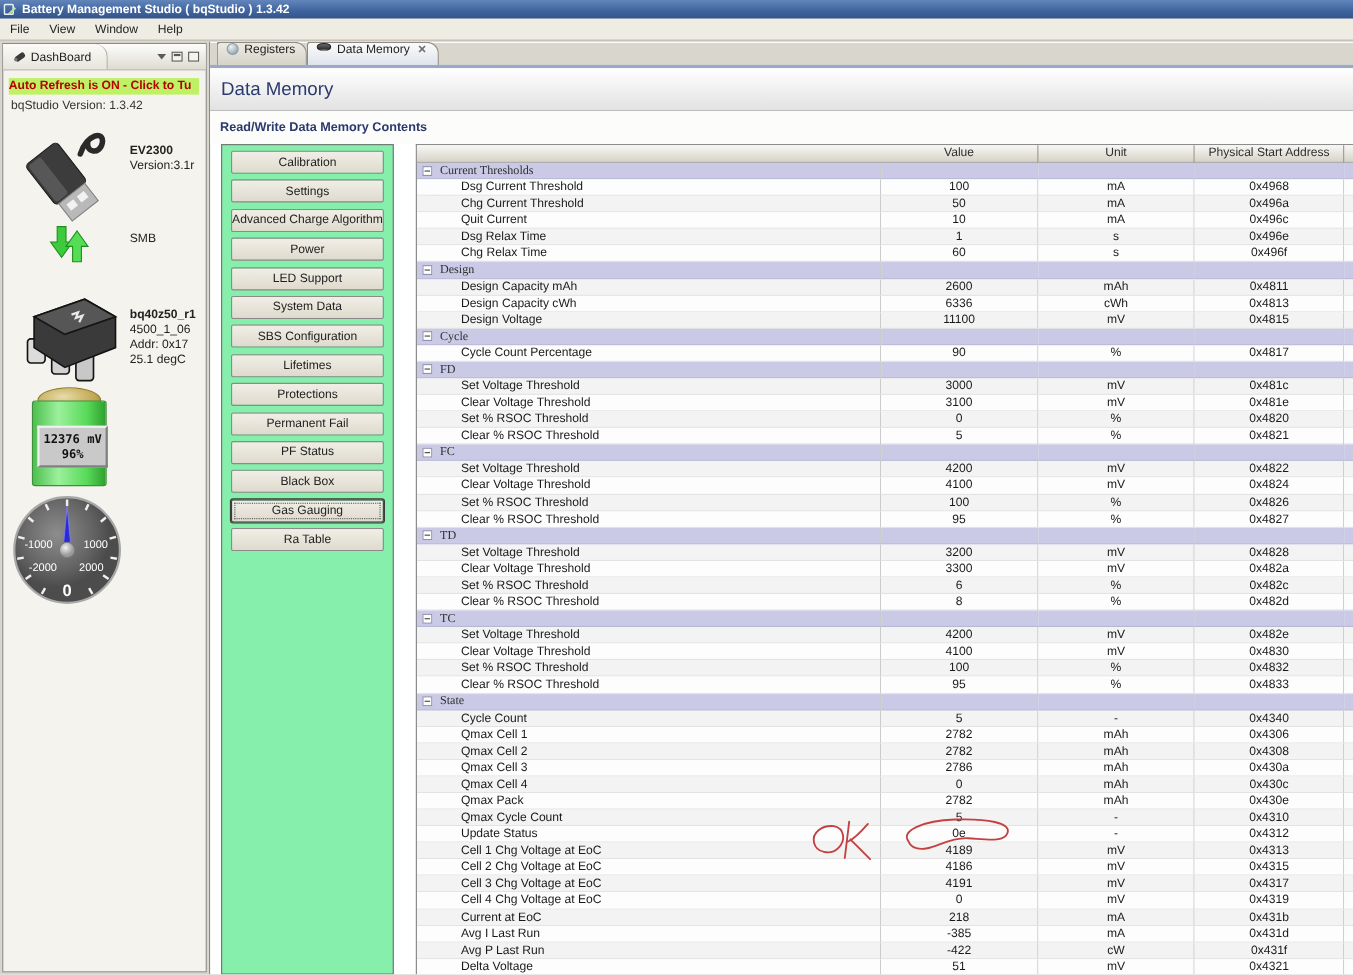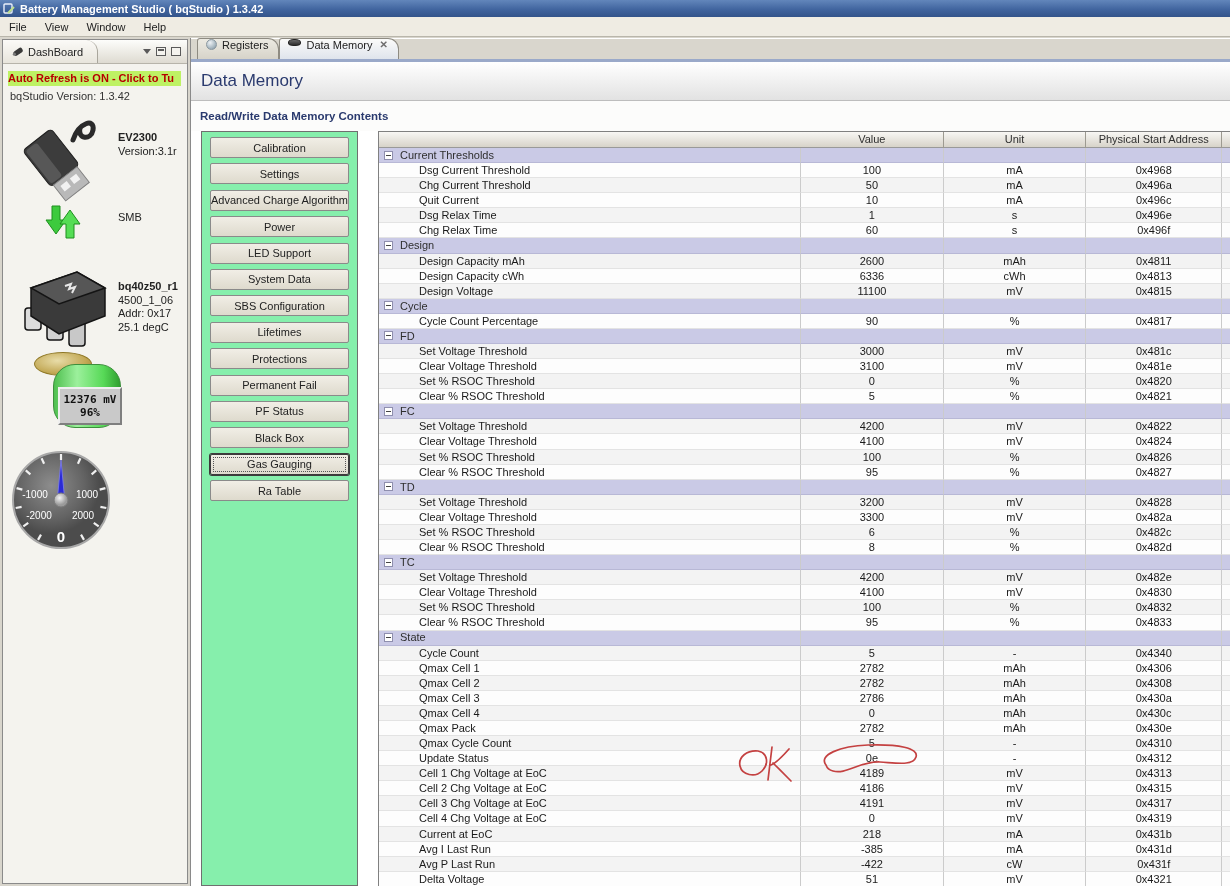--- a/index.html
+++ b/index.html
@@ -33,22 +33,22 @@
   .autorefresh { position:absolute; left:5px; top:7px; width:173px; height:15px; background:#bef264;
     color:#b50000; font-weight:bold; font-size:11px; line-height:15px; white-space:nowrap; overflow:hidden; }
   .dash-version { position:absolute; left:7px; top:26px; color:#333; }
   .hw-ico { position:absolute; }
   .hw-text { position:absolute; left:115px; line-height:13.5px; color:#222; }
   .hw-text b { font-size:11px; }
   
   .battery { position:absolute; left:24px; top:288px; width:72px; height:94px; }
   .bat-cap { position:absolute; left:7px; top:0; width:58px; height:24px; border-radius:50%;
     background:radial-gradient(ellipse at 40% 35%,#e8dca8,#c2a855 60%,#8f7826); border:1px solid #8f7826; }
-  .bat-body { position:absolute; left:2px; top:12px; width:68px; height:64px; border-radius:22px;
-    background:linear-gradient(90deg,#4fbf4f,#9cf09c 35%,#57d957 75%,#2f9f2f); border:1px solid #3d8f3d;margin-left:24px; }
+  .bat-body { position:absolute; left:2px; top:12px; width:68px; height:78px; border-radius:3px;
+    background:linear-gradient(90deg,#4fbf4f,#9cf09c 35%,#57d957 75%,#2f9f2f); border:1px solid #3d8f3d; }
   .bat-lcd { position:absolute; left:4px; top:22px; width:64px; height:38px; background:#c9c9c9;
     border:2px solid; border-color:#efefef #7f7f7f #7f7f7f #efefef; display:flex; flex-direction:column;
     align-items:center; justify-content:center; font-family:"DejaVu Sans Mono", monospace; font-weight:bold;
     font-size:11px; color:#111; line-height:13px; }
   
   .gauge { position:absolute; left:6px; top:384px; width:104px; height:104px; }
 
   
   .main { position:absolute; left:190px; top:38px; width:1040px; height:848px; background:#fff; border-left:1px solid #8a8a8a; }
   .tabrow { position:absolute; left:0; top:1px; width:100%; height:23px; background:#d9d6cd;
@@ -84,21 +84,21 @@
   .trow { display:flex; height:15.083px; flex:none; }
   .trow .cell { height:100%; line-height:14.5px; font-size:11px; border-right:1px solid #cbcbcb; border-bottom:1px solid #e3e3e3; overflow:hidden; white-space:nowrap; }
   .trow .n { width:423px; padding-left:40px; }
   .trow .v { width:143px; text-align:center; }
   .trow .u { width:143px; text-align:center; }
   .trow .a { width:136px; text-align:center; }
   .trow .s { width:8px; border-right:none; }
   .trow.even .cell { background:#fdfdfd; }
   .trow.odd .cell { background:#f3f3f3; }
   .trow.section .cell { background:#cacae6; border-bottom:1px solid #b8b8d6; color:#2f2f2f; }
-  .trow.section .n { padding-left:0; display:flex; align-items:center; }
+  .trow.section .n { padding-left:0; display:flex; align-items:center;font-family:Liberation Serif, serif; }
   .minusbox { width:9px; height:9px; border:1px solid #8f8fae; background:#fff; position:relative; margin:0 7px 0 5px; flex:none; }
   .minusbox::after { content:""; position:absolute; left:1px; right:1px; top:3px; height:1px; background:#444; }
 
   .annotation-overlay { position:absolute; left:0; top:0; width:1230px; height:886px; pointer-events:none; z-index:40; }
 </style>
 </head>
 <body>
 
 <div class="page">
 

